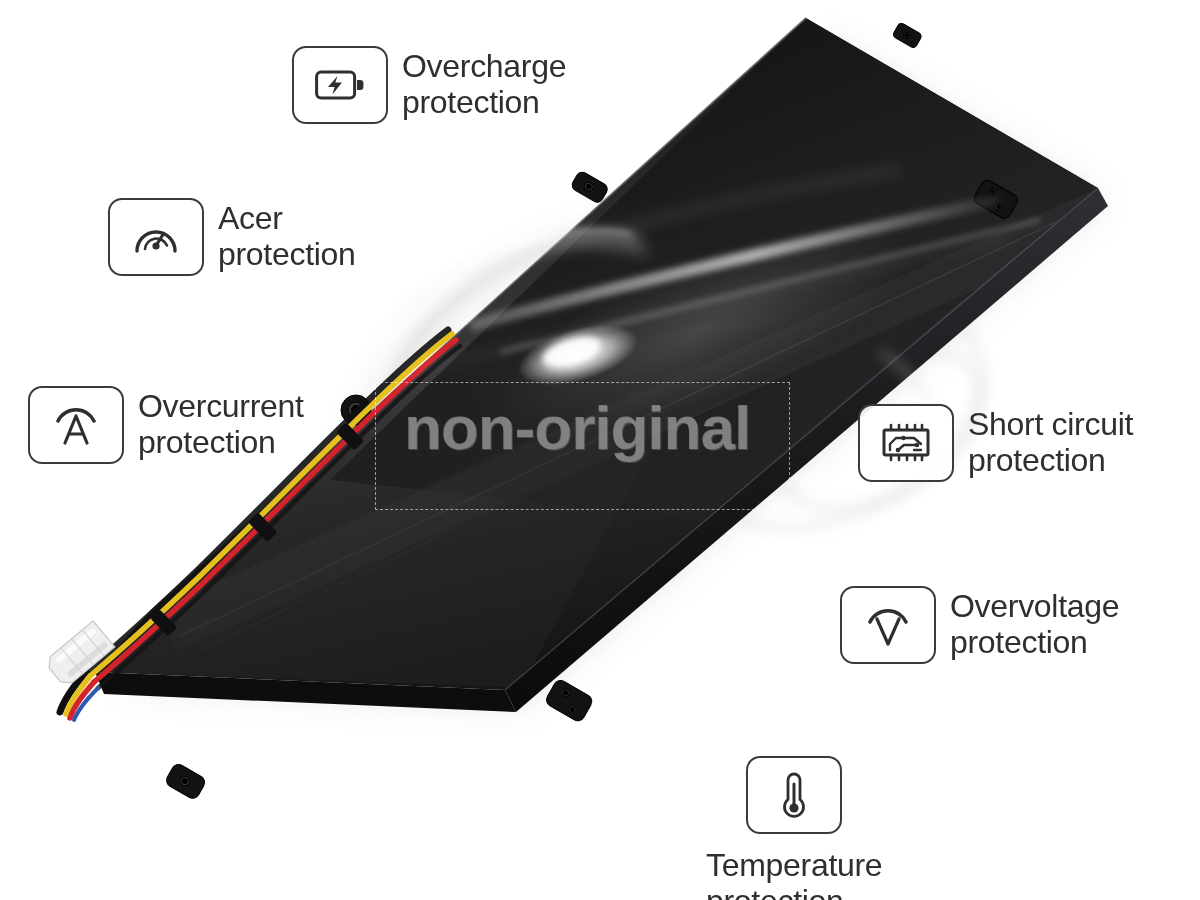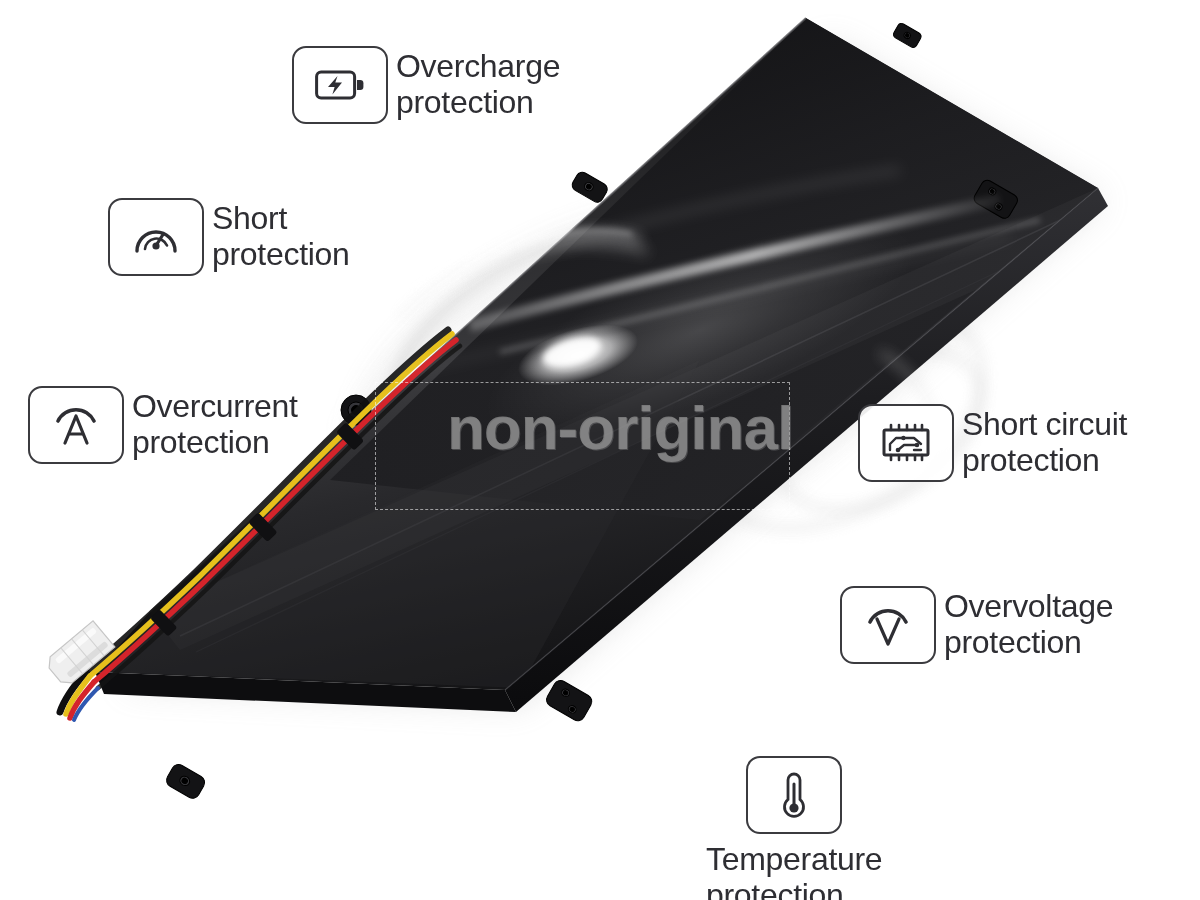--- a/index.html
+++ b/index.html
@@ -30,41 +30,40 @@
   .wm-line1 {
     position: absolute;
     left: 404px; top: 392px;
     font-size: 62px;
     font-weight: bold;
     letter-spacing: -1px;
     color: rgba(150,150,150,0.72);
     text-shadow: 1px 1px 0 rgba(255,255,255,0.18);
     white-space: nowrap;
     pointer-events: none;
-    margin-left: 43px;
   }
   .wm-line2 {
     position: absolute;
     left: 404px; top: 458px;
     font-size: 46px;
     font-weight: bold;
     letter-spacing: -0.5px;
     white-space: nowrap;
     pointer-events: none;
   }
   .wm-brand { color: #b79410; }
   .wm-mid   { color: rgba(150,150,150,0.62); }
   .wm-tld   { color: #d8c87a; }
 
   
   .callout {
     position: absolute;
     display: flex;
     align-items: center;
-    gap: 8px;
+    gap: 14px;
   }
   .callout .ibox {
     width: 96px; height: 78px;
     border: 2px solid #3b3b3f;
     border-radius: 14px;
     background: rgba(255,255,255,0.92);
     display: flex;
     align-items: center;
     justify-content: center;
     flex: 0 0 auto;
@@ -304,21 +303,21 @@
     <div class="ibox">
       <span>
         <svg width="46" height="44" viewBox="0 0 46 44">
           <path d="M4,36 A19,19 0 1 1 42,36" fill="none" stroke="#2e2e33" stroke-width="3.4" stroke-linecap="round"></path>
           <path d="M12,34 A11.5,11.5 0 0 1 34,30.5" fill="none" stroke="#2e2e33" stroke-width="2.6" stroke-linecap="round"></path>
           <path d="M30,19.5 L24,29" stroke="#2e2e33" stroke-width="3.2" stroke-linecap="round"></path>
           <circle cx="23" cy="31" r="3.6" fill="#2e2e33"></circle>
         </svg>
       </span>
     </div>
-    <div class="clabel">Short
+    <div class="clabel">Acer
 protection</div>
   </div>
 
   <div class="callout" id="co-overcurrent">
     <div class="ibox">
       <span>
         <svg width="48" height="44" viewBox="0 0 48 44">
           <path d="M6,18 A20,20 0 0 1 42,18" fill="none" stroke="#2e2e33" stroke-width="3.6" stroke-linecap="round"></path>
           <path d="M13,40 L24,13 L35,40" fill="none" stroke="#2e2e33" stroke-width="3.2" stroke-linecap="round" stroke-linejoin="round"></path>
           <line x1="17.5" y1="31" x2="30.5" y2="31" stroke="#2e2e33" stroke-width="3.2" stroke-linecap="round"></line>

